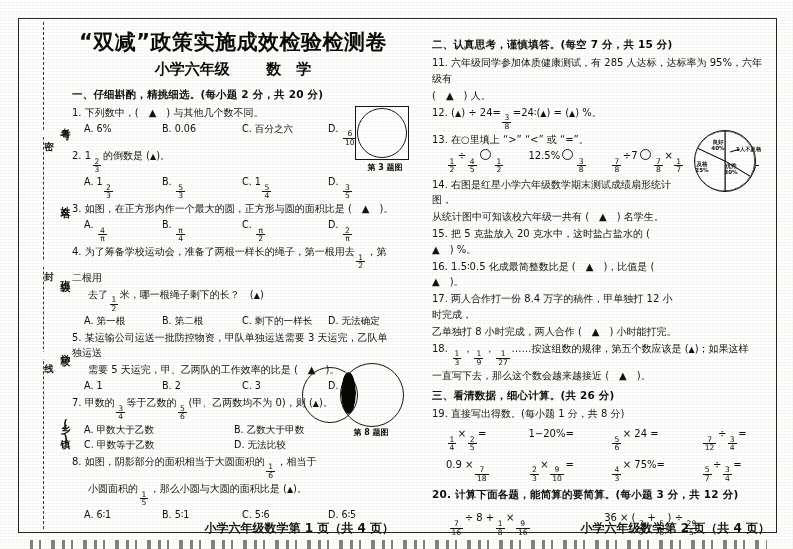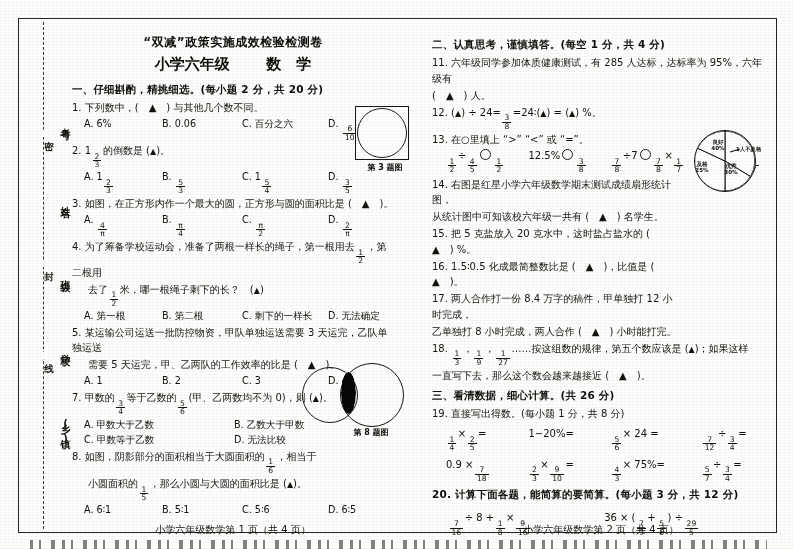--- a/index.html
+++ b/index.html
@@ -47,22 +47,22 @@
     writing-mode:vertical-rl;text-orientation:upright;
     font-size:10px;font-weight:bold;color:#171613;letter-spacing:2px;
   }
 
   
   .col{position:absolute;top:28px;bottom:30px;}
   #col-left{left:72px;width:322px;}
   #col-right{left:432px;width:338px;}
 
   .paper-title{
-    text-align:center;font-size:12px;font-weight:bold;
-    letter-spacing:.5px;margin:6px 0 2px 0;color:#110f0d;
+    text-align:center;font-size:21px;font-weight:bold;
+    letter-spacing:.5px;margin:0 0 2px 0;color:#110f0d;
   }
   .paper-subtitle{
     text-align:center;font-size:15px;font-weight:bold;margin:4px 0 9px 0;
     color:#110f0d;
   }
   .paper-subtitle .gap{display:inline-block;width:26px;}
 
   .sec-head{
     font-size:10.5px;font-weight:bold;margin:5px 0 3px 0;color:#141210;
     letter-spacing:.2px;
@@ -130,22 +130,22 @@
 
   .calc-row{display:flex;font-size:10px;margin:7px 0 3px 14px;}
   .calc-row>span{display:inline-block;}
   .cc1{width:84px;}.cc2{width:84px;}.cc3{width:92px;}.cc4{width:70px;}
 
   .calc-two{display:flex;font-size:10px;margin:10px 0 2px 16px;}
   .calc-two .a{width:160px;}
   .calc-two .b{width:170px;}
 
   .footer{
-    position:absolute;bottom:12px;font-size:10px;font-weight:normal;
-    text-align:center;color:#1a1815;
+    position:absolute;bottom:12px;font-size:12px;font-weight:bold;
+    text-align:right;color:#1a1815;
   }
   #footer-left{left:72px;width:322px;}
   #footer-right{left:432px;width:338px;}
 
   #barcode{
     position:absolute;left:30px;right:26px;bottom:0px;height:9px;
     background:repeating-linear-gradient(90deg,
       #3b3a37 0 3px,transparent 3px 9px,
       #3b3a37 9px 11px,transparent 11px 21px,
       #3b3a37 21px 25px,transparent 25px 32px);
@@ -329,21 +329,21 @@
         <div class="c1"></div>
           <div class="c2"></div>
           <div class="lens"></div>
       </div>
       <div class="fig-cap" style="margin-left:34px">第 8 题图</div>
     </div>
   </div>
 
   <div class="col" id="col-right">
 
-    <div class="sec-head" style="margin-top:10px">二、认真思考，谨慎填答。(每空 1 分，共 4 分)</div>
+    <div class="sec-head" style="margin-top:10px">二、认真思考，谨慎填答。(每空 7 分，共 15 分)</div>
 
     <div class="q">
       <span>11.</span>
       <span>六年级同学参加体质健康测试，有 285 人达标，达标率为 95%，六年级有</span>
     </div>
     <div class="q">(　▲　) 人。</div>
 
     <div class="q">
       <span>12.</span>
       (<span class="tri">▲</span>) ÷ 24=<span class="fr">

